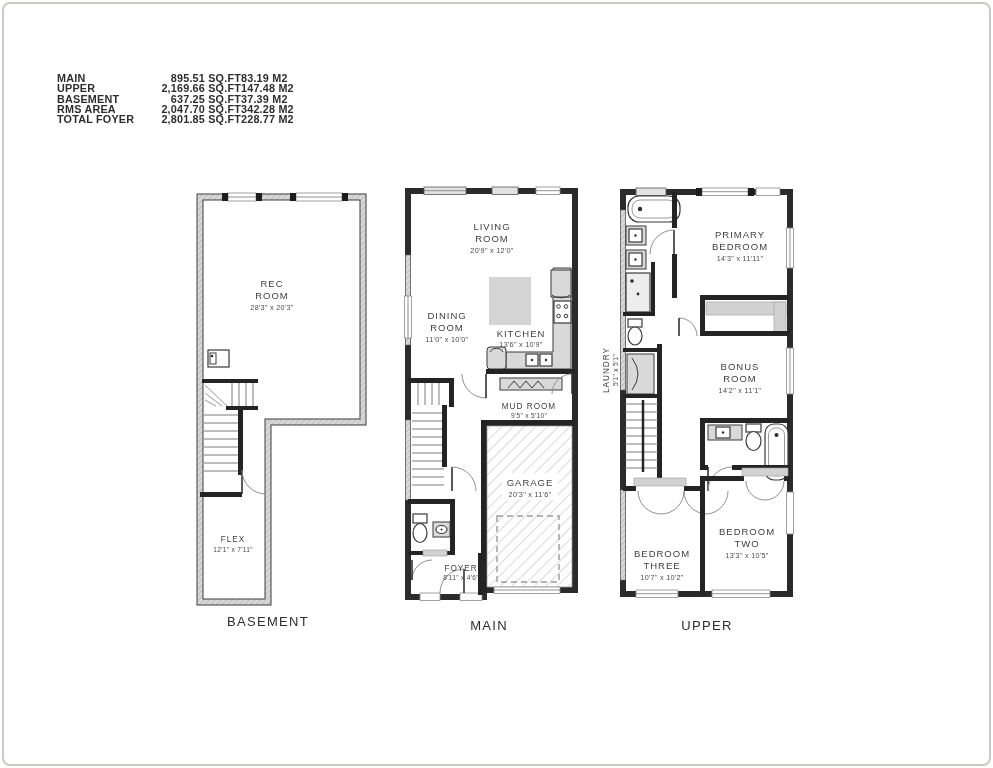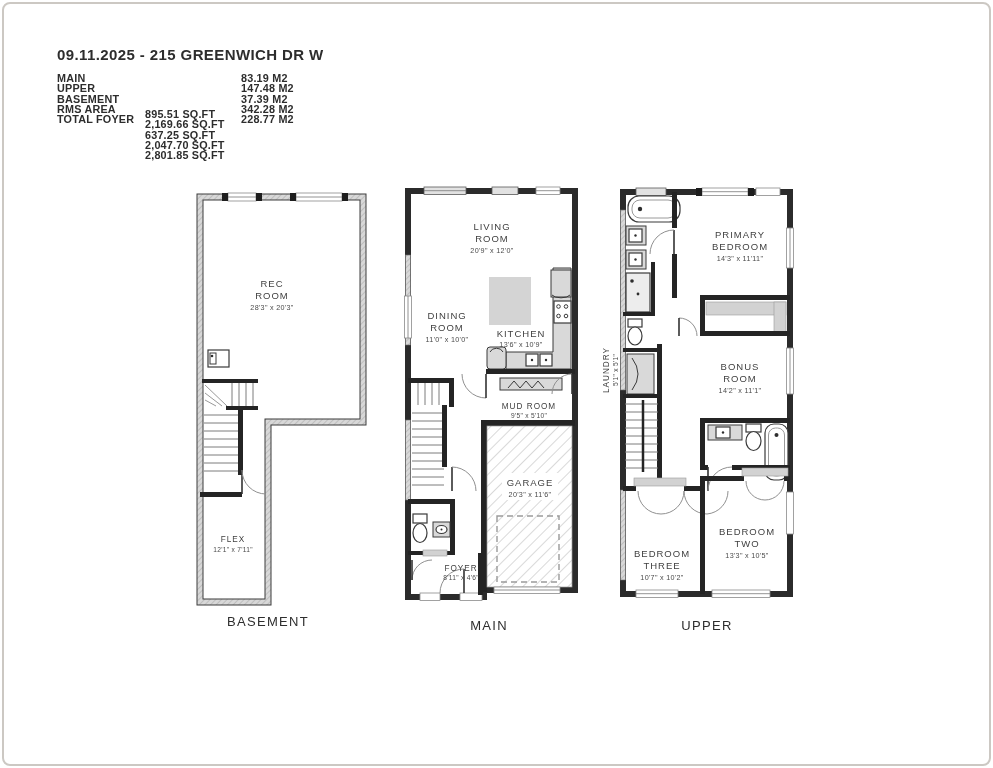--- a/index.html
+++ b/index.html
@@ -4,21 +4,21 @@
 <style>
   html,body{margin:0;padding:0;background:#ffffff;}
   #canvas{position:relative;width:993px;height:768px;background:#ffffff;overflow:hidden;
           font-family:"Liberation Sans",sans-serif;}
   #frame{position:absolute;left:2px;top:2px;right:2px;bottom:2px;border:2px solid #ccc8c3;border-radius:8px;pointer-events:none;}
   #title{position:absolute;left:57px;top:46px;font-size:15px;font-weight:700;letter-spacing:.4px;color:#2d2d2d;}
   #area-table{position:absolute;left:57px;top:73px;color:#2d2d2d;}
   .arow{display:grid;grid-template-columns:88px 96px 84px;height:10.3px;line-height:10.3px;
         font-size:10.8px;font-weight:700;letter-spacing:.2px;}
   .arow .c-label{text-align:left;}
-  .arow .c-sqft{margin-top:36px;}
+  .arow .c-sqft{text-align:right;}
   .arow .c-m2{text-align:left;}
   svg{position:absolute;left:0;top:0;}
   
   .iw{fill:#242424;}
   .tread{stroke:#7d7d7d;stroke-width:1;}
   .diag{stroke:#8d8d8d;stroke-width:.9;}
   .arc{fill:none;stroke:#909090;stroke-width:1;}
   .leaf{stroke:#333333;stroke-width:1.6;}
   .fix{fill:#ffffff;stroke:#3a3a3a;stroke-width:1.2;}
   .fixg{fill:#d9d9d9;stroke:#3a3a3a;stroke-width:1;}
@@ -35,21 +35,20 @@
   .rns{font-size:8.2px;}
   .rds{font-size:6.6px;}
   .flabel{font-family:"Liberation Sans",sans-serif;font-size:13px;letter-spacing:1.3px;fill:#2e2e2e;text-anchor:middle;}
 </style>
 </head>
 <body>
 
 <div id="canvas">
   <div id="frame"></div>
 
-  <div id="title">09.11.2025 - 215 GREENWICH DR W</div>
 
   <div id="area-table">
     <div class="arow">
       <span class="c-label">MAIN</span>
       <span class="c-sqft">895.51 SQ.FT</span>
       <span class="c-m2">83.19 M2</span>
     </div>
     <div class="arow">
       <span class="c-label">UPPER</span>
       <span class="c-sqft">2,169.66 SQ.FT</span>

